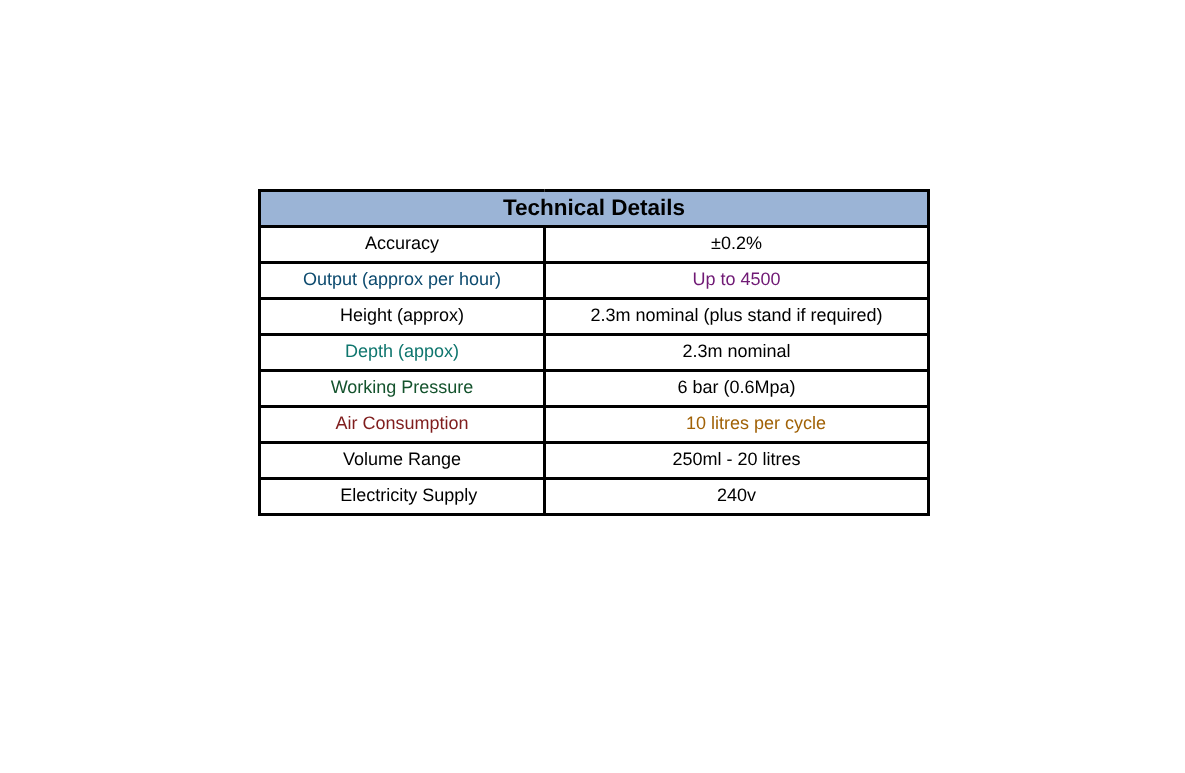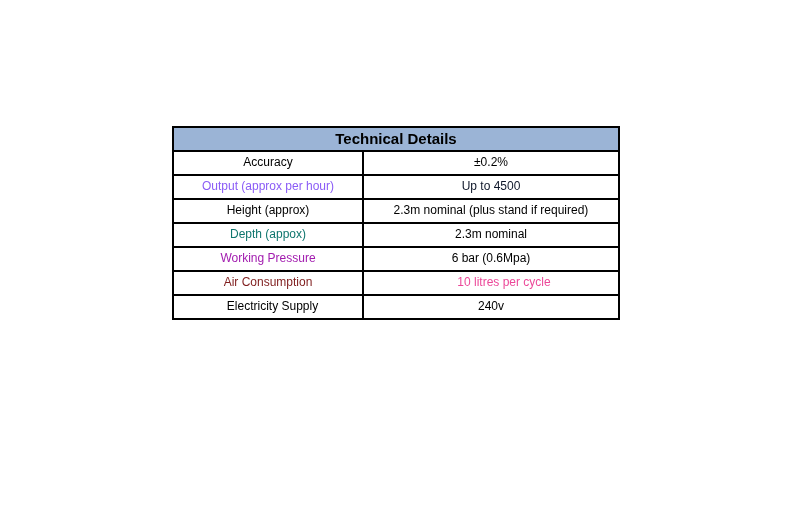--- a/index.html
+++ b/index.html
@@ -55,38 +55,42 @@
       <tr>
         <th class="title-cell" colspan="2" style="background: rgb(155, 180, 214); border-color: rgb(0, 0, 0); color: rgb(0, 0, 0);">Technical Details</th>
       </tr>
     </thead>
     <tbody>
       <tr>
         <td style="border-color: rgb(0, 0, 0); color: rgb(0, 0, 0);">Accuracy</td>
         <td style="border-color: rgb(0, 0, 0); color: rgb(0, 0, 0);">±0.2%</td>
       </tr>
       <tr>
-        <td style="border-color: rgb(0, 0, 0); color: #8b5cf6; text-align: center;">Output (approx per hour)</td>
-        <td style="border-color: rgb(0, 0, 0); color: #0f172a;">Up to 4500</td>
+        <td style="border-color: rgb(0, 0, 0); color: #0c4a6e; text-align: center;">Output (approx per hour)</td>
+        <td style="border-color: rgb(0, 0, 0); color: #701a75;">Up to 4500</td>
       </tr>
       <tr>
         <td style="border-color: rgb(0, 0, 0); color: rgb(0, 0, 0);">Height (approx)</td>
         <td style="border-color: rgb(0, 0, 0); color: rgb(0, 0, 0);">2.3m nominal (plus stand if required)</td>
       </tr>
       <tr>
         <td style="border-color: rgb(0, 0, 0); color: #0f766e; border-radius: 10px;">Depth (appox)</td>
         <td style="border-color: rgb(0, 0, 0); color: rgb(0, 0, 0);">2.3m nominal</td>
       </tr>
       <tr>
-        <td style="border-color: rgb(0, 0, 0); color: #a21caf;">Working Pressure</td>
+        <td style="border-color: rgb(0, 0, 0); color: #14532d;">Working Pressure</td>
         <td style="border-color: rgb(0, 0, 0); color: rgb(0, 0, 0);">6 bar (0.6Mpa)</td>
       </tr>
       <tr>
         <td style="border-color: rgb(0, 0, 0); color: #7f1d1d;">Air Consumption</td>
-        <td style="border-color: rgb(0, 0, 0); color: #ec4899; padding-left: 28px;">10 litres per cycle</td>
+        <td style="border-color: rgb(0, 0, 0); color: #a16207; padding-left: 28px;">10 litres per cycle</td>
+      </tr>
+      <tr>
+        <td style="border-color: rgb(0, 0, 0); color: rgb(0, 0, 0);">Volume Range</td>
+        <td style="border-color: rgb(0, 0, 0); color: rgb(0, 0, 0);">250ml - 20 litres</td>
       </tr>
       <tr>
         <td style="border-color: rgb(0, 0, 0); color: rgb(0, 0, 0); padding-left: 11px;">Electricity Supply</td>
         <td style="border-color: rgb(0, 0, 0); color: rgb(0, 0, 0);">240v</td>
       </tr>
     </tbody>
   </table>
 </div>
 
 </body></html>

